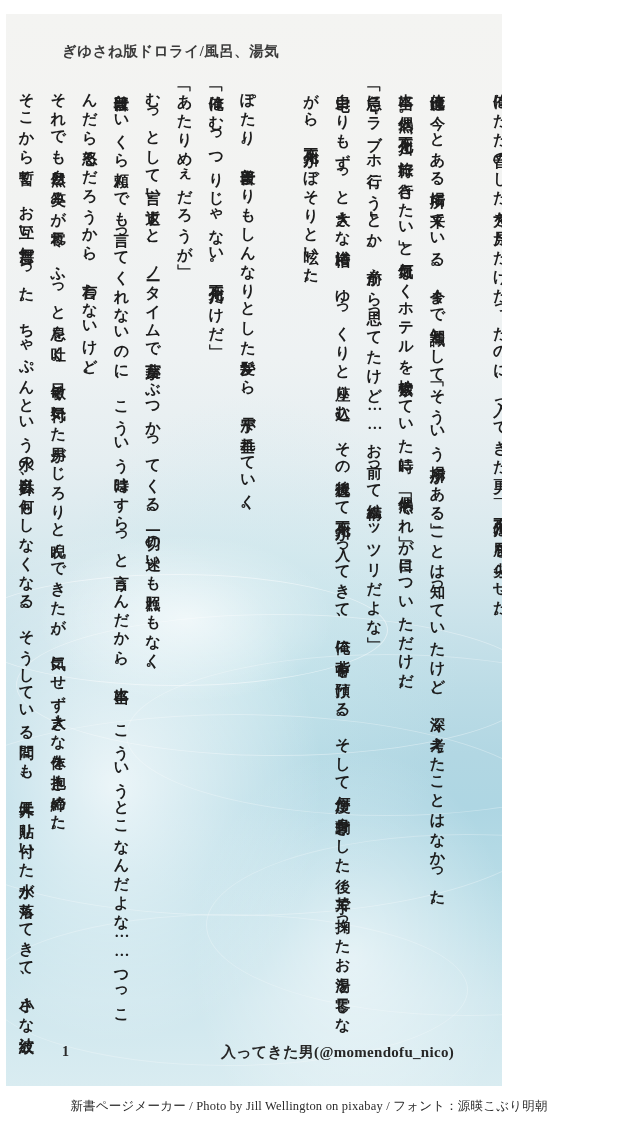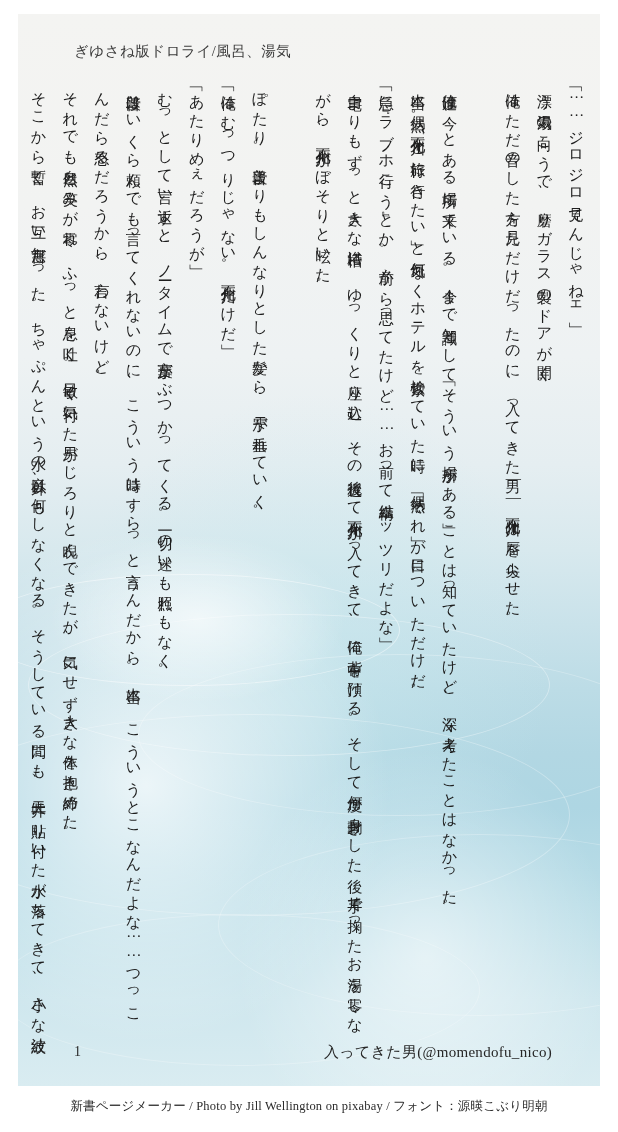--- a/index.html
+++ b/index.html
@@ -19,43 +19,44 @@
     position: absolute;
     left: 0; top: 0;
     width: 618px;
     height: 1132px;
     background: #ffffff;
   }
 
   
   .sheet {
     position: absolute;
-    left: 18px;
+    left: 6px;
     top: 14px;
-    width: 582px;
+    width: 496px;
     height: 1072px;
     background:
       radial-gradient(ellipse 70% 40% at 22% 72%, rgba(255,255,255,0.75) 0%, rgba(255,255,255,0) 60%),
       radial-gradient(ellipse 50% 30% at 70% 88%, rgba(255,255,255,0.55) 0%, rgba(255,255,255,0) 65%),
       radial-gradient(ellipse 60% 35% at 50% 60%, rgba(200,232,238,0.55) 0%, rgba(200,232,238,0) 70%),
       linear-gradient(180deg,
         #f4f4f2 0%,
         #f2f3f2 18%,
         #eef2f3 32%,
         #e5eef1 42%,
         #d8e9ee 50%,
         #c9e2ea 57%,
         #bcdce6 63%,
         #b2d7e3 69%,
         #aed6e3 74%,
         #b6dbe6 80%,
         #c2e1ea 86%,
         #cfe7ee 92%,
         #d9ecf1 100%);
     overflow: hidden;
+    font-weight: bold;
   }
 
   
   .ripple {
     position: absolute;
     border-radius: 50%;
     border: 1px solid rgba(255,255,255,0.45);
     pointer-events: none;
   }
   .r1 { left: -40px; top: 560px; width: 420px; height: 110px; }

